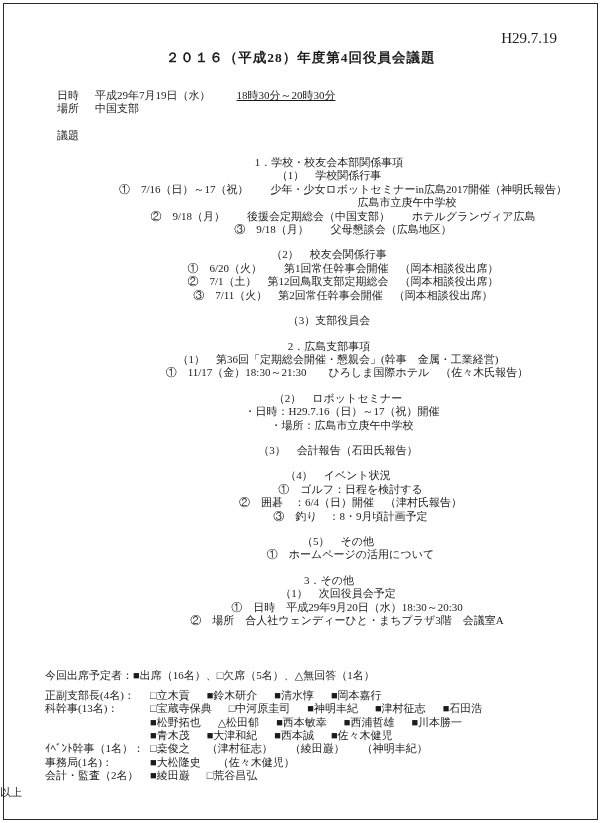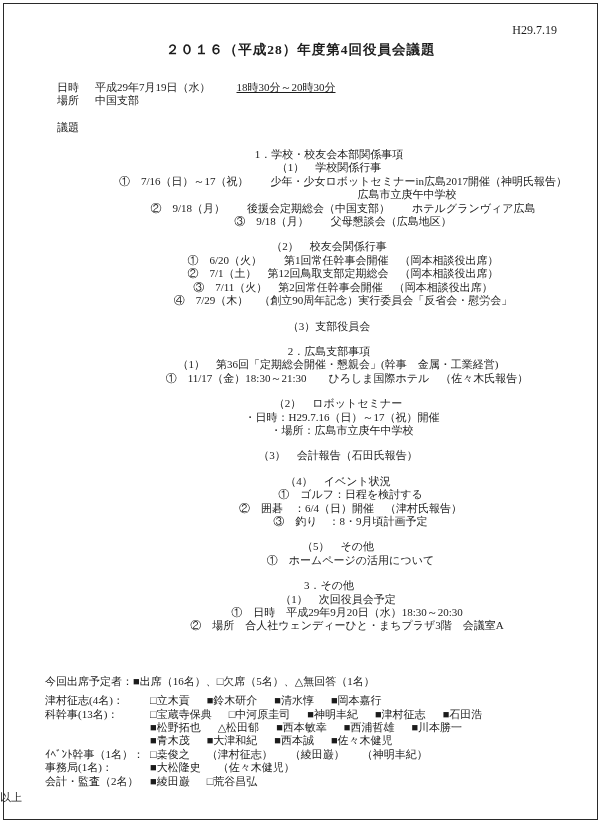--- a/index.html
+++ b/index.html
@@ -12,24 +12,24 @@
     overflow:hidden;
     margin:0 auto;
   }
   .frame{
     position:absolute;inset:3px;
     border:1px solid #2a2a2a;
     pointer-events:none;
   }
   .content{position:absolute;inset:0;font-size:11px;line-height:13.4px;}
   .date-note{
-    margin-top:24px;
+    margin-top:32px;
     text-align:right;
     padding-right:44px;
-    font-size:12px;
+    font-size:15px;
   }
   .title{
     margin:6px 0 0 0;
     text-align:center;
     font-size:13.5px;
     font-weight:bold;
     letter-spacing:1px;
   }
   .meta{margin:24px 0 0 57px;}
   .meta-row{white-space:pre;}
@@ -81,21 +81,20 @@
         <div class="line i0">1．学校・校友会本部関係事項</div>
         <div class="line i0">（1）　学校関係行事</div>
         <div class="line i2">①　7/16（日）～17（祝）　　少年・少女ロボットセミナーin広島2017開催（神明氏報告）</div>
         <div class="line i6">広島市立庚午中学校</div>
         <div class="line i2">②　9/18（月）　　後援会定期総会（中国支部）　　ホテルグランヴィア広島</div>
         <div class="line i2">③　9/18（月）　　父母懇談会（広島地区）</div>
         <div class="line i0 gap">（2）　校友会関係行事</div>
         <div class="line i2">①　6/20（火）　　第1回常任幹事会開催　（岡本相談役出席）</div>
         <div class="line i2">②　7/1（土）　第12回鳥取支部定期総会　（岡本相談役出席）</div>
         <div class="line i2">③　7/11（火）　第2回常任幹事会開催　（岡本相談役出席）</div>
-        <div class="line i2">④　7/29（木）　（創立90周年記念）実行委員会「反省会・慰労会」</div>
         <div class="line i0 gap">（3）支部役員会</div>
         <div class="line i0 gap">2．広島支部事項</div>
         <div class="line i1">（1）　第36回「定期総会開催・懇親会」(幹事　金属・工業経営)</div>
         <div class="line i3">①　11/17（金）18:30～21:30　　ひろしま国際ホテル　（佐々木氏報告）</div>
         <div class="line i1 gap">（2）　ロボットセミナー</div>
         <div class="line i5">・日時：H29.7.16（日）～17（祝）開催</div>
         <div class="line i5">・場所：広島市立庚午中学校</div>
         <div class="line i1 gap">（3）　会計報告（石田氏報告）</div>
         <div class="line i1 gap">（4）　イベント状況</div>
         <div class="line i4">①　ゴルフ：日程を検討する</div>
@@ -106,21 +105,21 @@
         <div class="line i0 gap">3．その他</div>
         <div class="line i1">（1）　次回役員会予定</div>
         <div class="line i3">①　日時　平成29年9月20日（水）18:30～20:30</div>
         <div class="line i3">②　場所　合人社ウェンディーひと・まちプラザ3階　会議室A</div>
       </div>
 
     <div class="attendance">
       <div class="att-summary">今回出席予定者：■出席（16名）、□欠席（5名）、△無回答（1名）</div>
       <div class="att-rows">
           <div class="att-row">
-            <span class="att-label">津村征志(4名)：</span>
+            <span class="att-label">正副支部長(4名)：</span>
             <span class="att-names"><span class="att-name">□立木貢</span><span class="att-name">■鈴木研介</span><span class="att-name">■清水惇</span><span class="att-name">■岡本嘉行</span></span>
           </div>
           <div class="att-row">
             <span class="att-label">科幹事(13名)：</span>
             <span class="att-names"><span class="att-name">□宝蔵寺保典</span><span class="att-name">□中河原圭司</span><span class="att-name">■神明丰紀</span><span class="att-name">■津村征志</span><span class="att-name">■石田浩</span></span>
           </div>
           <div class="att-row">
             <span class="att-label"></span>
             <span class="att-names"><span class="att-name">■松野拓也</span><span class="att-name">△松田郁</span><span class="att-name">■西本敏幸</span><span class="att-name">■西浦哲雄</span><span class="att-name">■川本勝一</span></span>
           </div>

